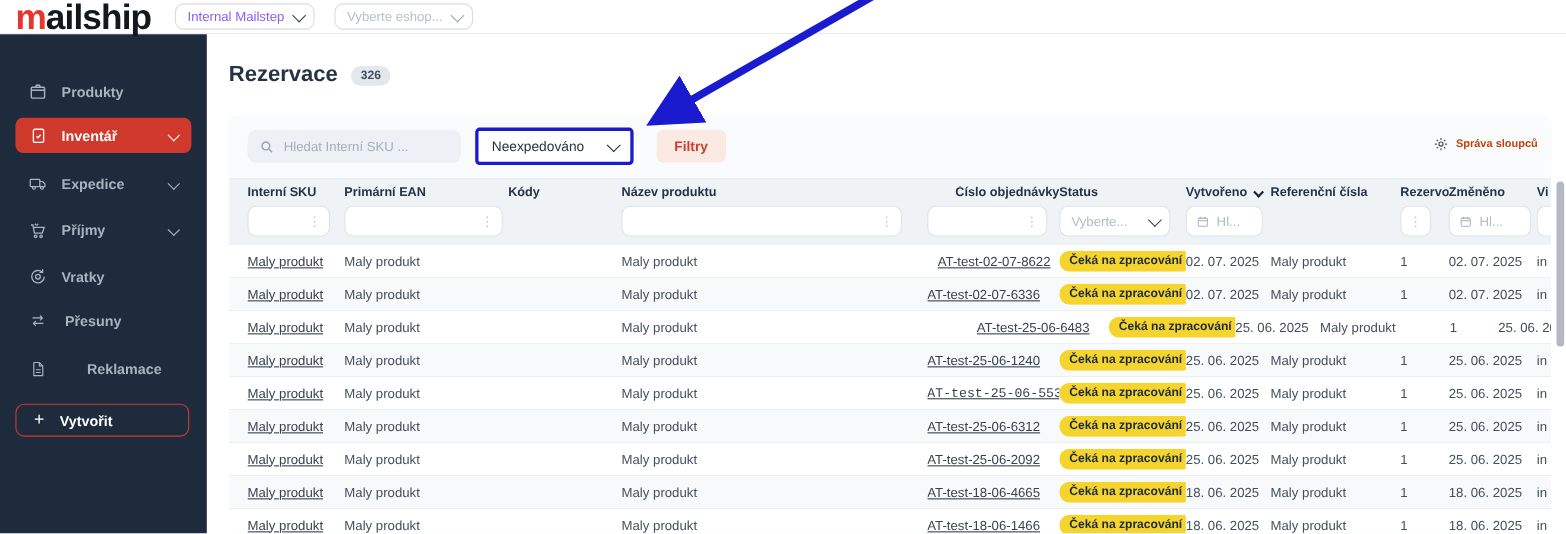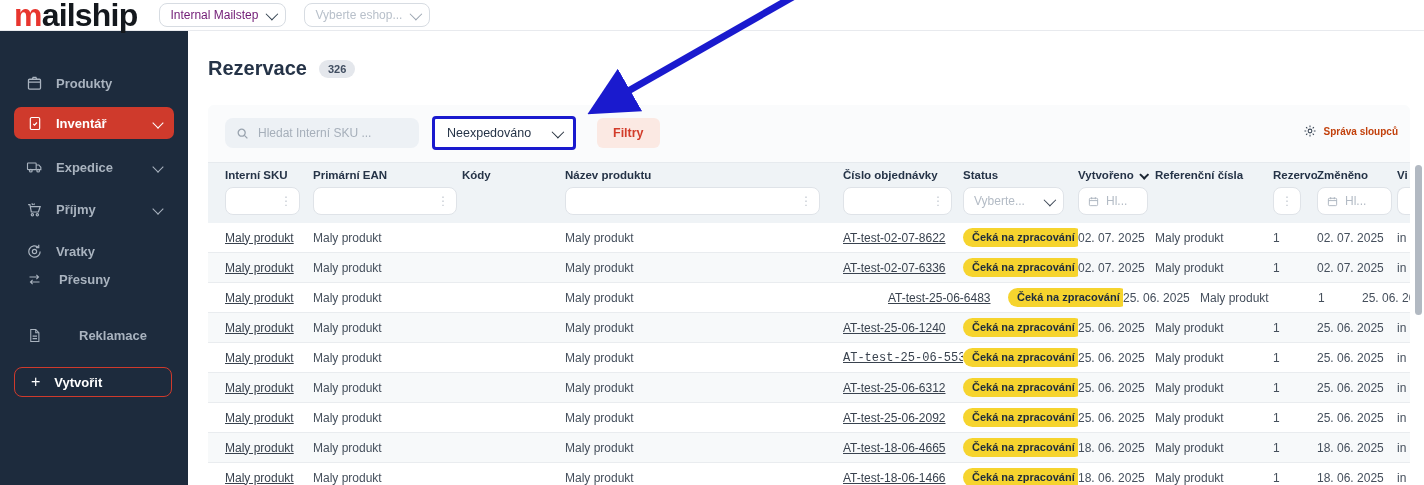--- a/index.html
+++ b/index.html
@@ -3,21 +3,21 @@
 <meta charset="utf-8">
 <style>
   * { margin:0; padding:0; box-sizing:border-box; }
   html,body { width:1424px; height:485px; overflow:hidden; font-family:"Liberation Sans", sans-serif; background:#fff; }
   .app { position:relative; width:1424px; height:485px; }
 
   
   .topbar { position:absolute; top:0; left:0; width:1424px; height:31px; background:#fff; border-bottom:1px solid #e8eaee; display:flex; align-items:center; z-index:5; }
   .logo { margin-left:14px; font-size:32px; font-weight:800; letter-spacing:-0.8px; color:#14181d; line-height:1; }
   .logo .logo-m { color:#e8352e; }
-  .tb-select { display:flex; align-items:center; gap:8px; height:24px; border:1px solid #d7dce2; border-radius:8px; padding:0 10px; font-size:12px; color:#701a75; background:#fff; margin-left:22px; }
+  .tb-select { display:flex; align-items:center; gap:8px; height:24px; border:1px solid #d7dce2; border-radius:8px; padding:0 10px; font-size:12px; color:#8b5cf6; background:#fff; margin-left:22px; }
   .tb-select.placeholder { color:#b8c0ca; margin-left:18px; }
   .chev { width:9px; height:9px; border-right:1.8px solid #31404f; border-bottom:1.8px solid #31404f; transform:rotate(45deg) translateY(-2px); display:inline-block; }
   .tb-select.placeholder .chev { border-color:#9aa4b0; }
   .tb-icons { position:absolute; right:14px; top:0; height:31px; display:flex; align-items:center; gap:12px; }
   .tb-icon { position:relative; width:22px; height:22px; display:flex; align-items:center; justify-content:center; }
   .notif-badge { position:absolute; top:-4px; left:9px; background:#d93025; color:#fff; font-size:9px; font-weight:bold; border-radius:8px; padding:1px 4px; line-height:1.2; }
 
   
   .sidebar { position:absolute; top:31px; left:0; width:188px; height:454px; background:#1d2b3d; z-index:4; }
   .nav-item { display:flex; align-items:center; height:32px; margin:0 14px; padding:0 12px; border-radius:7px; color:#a9b3bf; font-size:13px; font-weight:bold; gap:13px; cursor:pointer; }
@@ -135,21 +135,21 @@
         <div class="nav-item" style="margin: 0px 14px; position: absolute; top: 204px; left: 0px; right: 0px;">
           <span class="nav-icon">
             <svg width="17" height="17" viewBox="0 0 24 24" fill="none" stroke-width="1.7">
               <path d="M20 12a8 8 0 1 1-2.3-5.6"></path>
               <path d="M18 2.5v4h-4"></path>
               <circle cx="12" cy="12" r="3"></circle>
             </svg>
           </span>
           <span>Vratky</span>
         </div>
-        <div class="nav-item" style="margin: 0px 14px; position: absolute; top: 232px; left: 0px; right: 0px; gap: 16px;">
+        <div class="nav-item" style="margin: 0px 14px; position: absolute; top: 244px; left: 0px; right: 0px; gap: 16px;">
           <span class="nav-icon">
             <svg width="17" height="15" viewBox="0 0 24 24" fill="none" stroke-width="1.7">
               <path d="M4 8h14M15 4.5 18.5 8 15 11.5M20 16H6M9 12.5 5.5 16 9 19.5"></path>
             </svg>
           </span>
           <span>Přesuny</span>
         </div>
         <div class="nav-item" style="margin: 0px 14px; position: absolute; top: 288px; left: 0px; right: 0px; gap: 36px;">
           <span class="nav-icon">
             <svg width="15" height="17" viewBox="0 0 24 24" fill="none" stroke-width="1.7">
@@ -202,21 +202,21 @@
             </div>
             <div class="th" style="width: 149px;">
               <span>Primární EAN</span>
             </div>
             <div class="th" style="width: 103px;">
               <span>Kódy</span>
             </div>
             <div class="th" style="width: 278px;">
               <span>Název produktu</span>
             </div>
-            <div class="th" style="width: 120px;">
+            <div class="th" style="width: 120px; justify-content: flex-end;">
               <span>Číslo objednávky</span>
             </div>
             <div class="th" style="width: 115px;">
               <span>Status</span>
             </div>
             <div class="th" style="width: 77px;">
               <span>Vytvořeno</span>
               <span class="sort-chev"></span>
             </div>
             <div class="th" style="width: 118px;">
@@ -288,21 +288,21 @@
               <div class="finput" style="width:30px;border-radius:8px 0 0 8px;border-right:none"></div>
             </div>
           </div>
       </div>
       <div class="tbody" id="tbody">
           <div class="trow">
             <div class="cell" style="width: 88px;"><a>Maly produkt</a></div>
             <div class="cell" style="width: 149px;">Maly produkt</div>
             <div class="cell" style="width: 103px;"></div>
             <div class="cell" style="width: 278px;">Maly produkt</div>
-            <div class="cell" style="width: 120px;"><a>AT-test-02-07-8622</a></div>
+            <div class="cell" style="width: 120px; text-align: right;"><a>AT-test-02-07-8622</a></div>
             <div class="cell" style="width: 115px;"><span class="badge-status">Čeká na zpracování</span></div>
             <div class="cell" style="width: 77px;">02. 07. 2025</div>
             <div class="cell" style="width: 118px;">Maly produkt</div>
             <div class="cell" style="width: 44px;">1</div>
             <div class="cell" style="width: 80px;">02. 07. 2025</div>
             <div class="cell" style="width: 30px;">in</div>
           </div>
           <div class="trow">
             <div class="cell" style="width: 88px;"><a>Maly produkt</a></div>
             <div class="cell" style="width: 149px;">Maly produkt</div>

